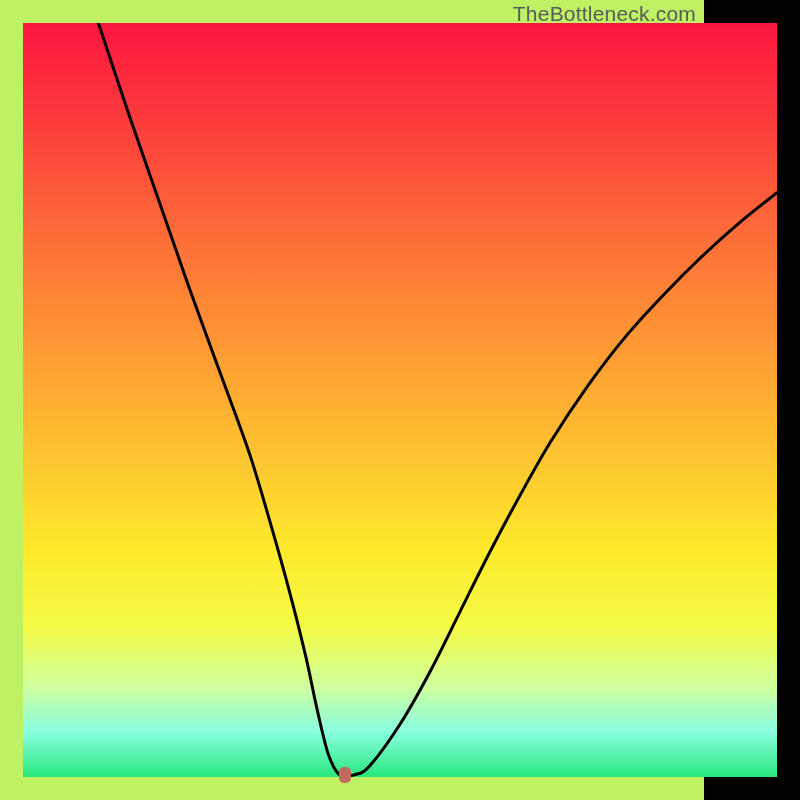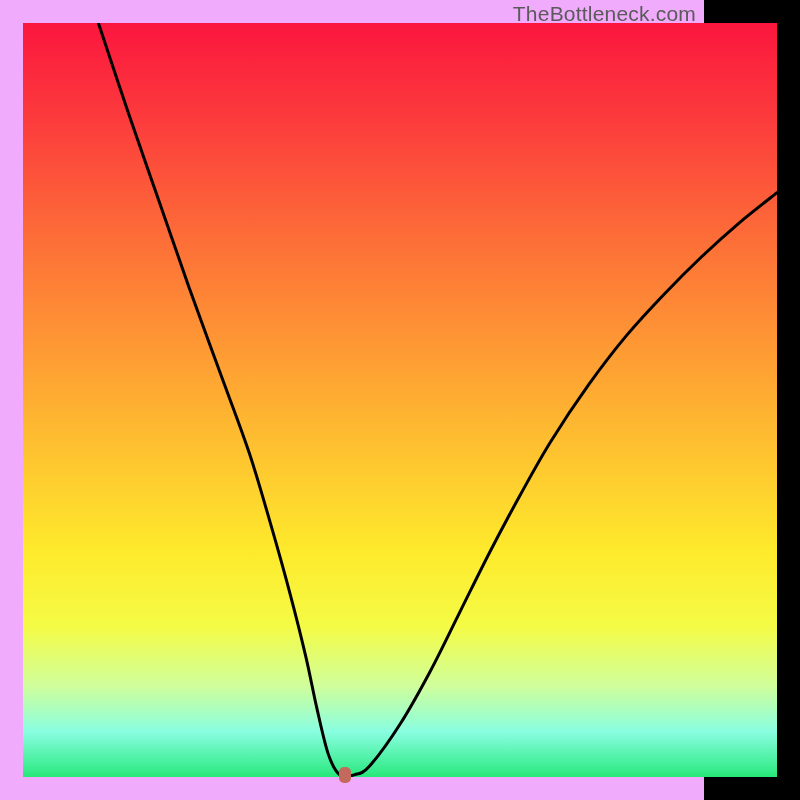--- a/index.html
+++ b/index.html
@@ -8,21 +8,21 @@
     width: 800px;
     height: 800px;
     background: #000;
     overflow: hidden;
     font-family: Arial, Helvetica, sans-serif;
   }
   .frame {
     position: absolute;
     width: 704px;
     height: 800px;
-    background: #f0abfc;
+    background: #bef264;
   }
   .plot-area {
     position: absolute;
     left: 23px;
     top: 23px;
     width: 754px;
     height: 754px;
   }
   .gradient-bg {
     position: absolute;

